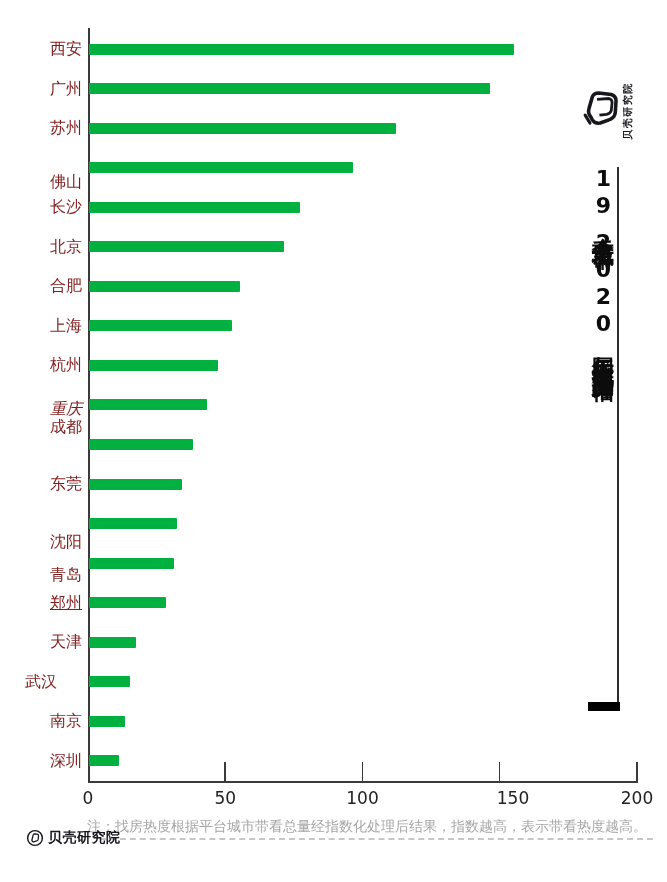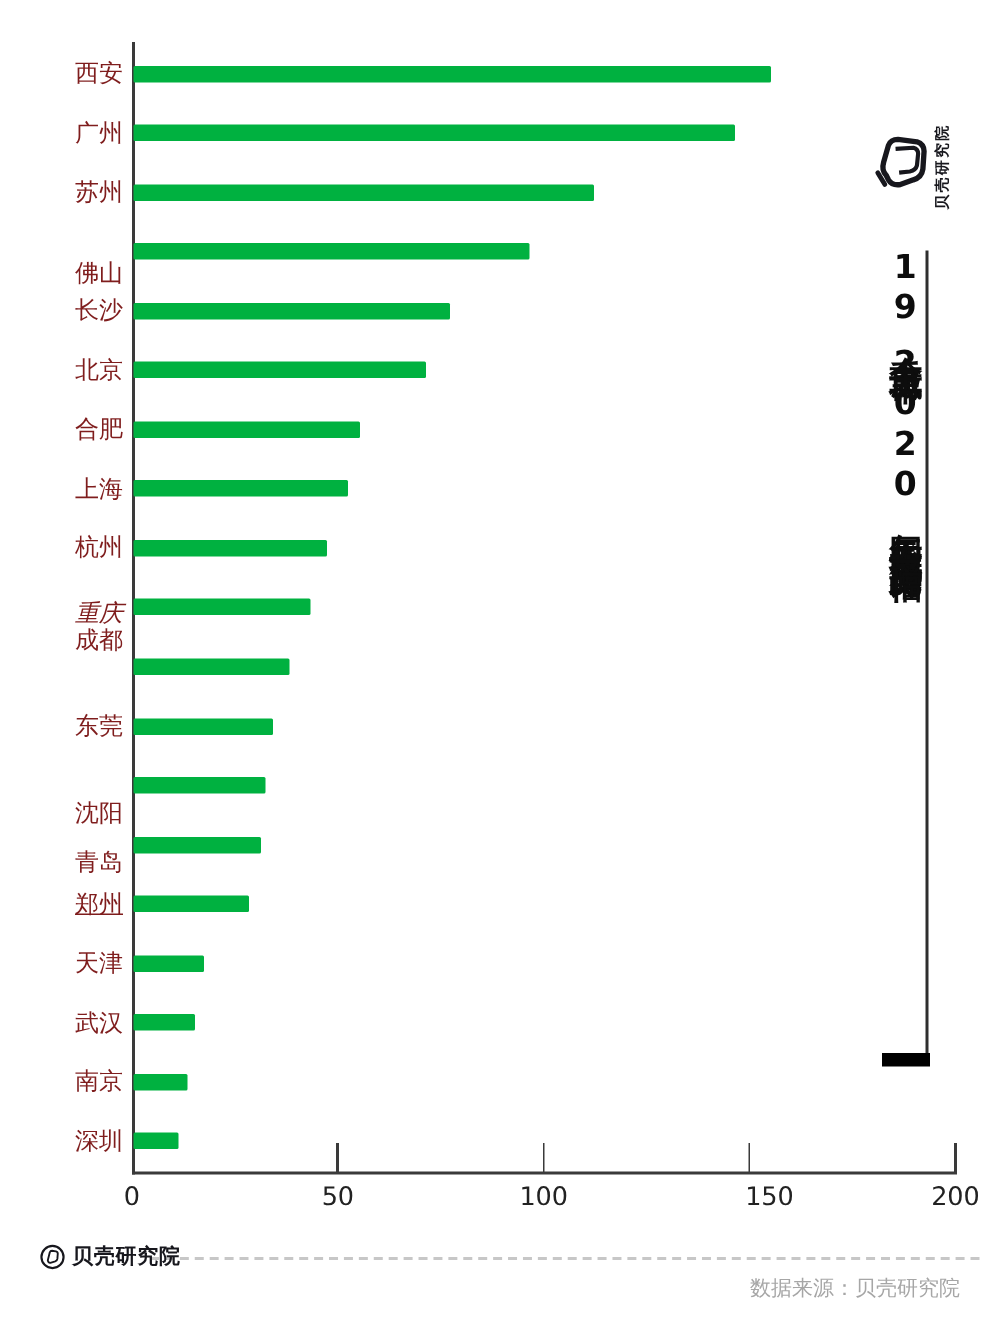--- a/index.html
+++ b/index.html
@@ -70,21 +70,21 @@
       <div class="city-label" style="top: 473.05px;">东莞</div>
       <div class="bar" style="top: 478.55px; width: 93.33px; background: rgb(0, 177, 64);"></div>
       <div class="city-label" style="top: 495px; margin-top: 36px;">沈阳</div>
       <div class="bar" style="top: 518.1px; width: 87.84px; background: rgb(0, 177, 64);"></div>
       <div class="city-label" style="top: 552.15px; margin-top: 12px;">青岛</div>
       <div class="bar" style="top: 557.65px; width: 85.095px; background: rgb(0, 177, 64);"></div>
       <div class="city-label" style="top: 591.7px; text-decoration: underline;">郑州</div>
       <div class="bar" style="top: 597.2px; width: 76.86px; background: rgb(0, 177, 64);"></div>
       <div class="city-label" style="top: 631.25px;">天津</div>
       <div class="bar" style="top: 636.75px; width: 46.665px; background: rgb(0, 177, 64);"></div>
-      <div class="city-label" style="top: 670.8px;">武汉</div>
+      <div class="city-label" style="top: 670.8px; text-align: center;">武汉</div>
       <div class="bar" style="top: 676.3px; width: 41.175px; background: rgb(0, 177, 64);"></div>
       <div class="city-label" style="top: 710.35px;">南京</div>
       <div class="bar" style="top: 715.85px; width: 35.685px; background: rgb(0, 177, 64);"></div>
       <div class="city-label" style="top: 749.9px;">深圳</div>
       <div class="bar" style="top: 755.4px; width: 30.195px; background: rgb(0, 177, 64);"></div>
       <div class="tick-label" style="left: 58px;">0</div>
       <div class="tick" style="left: 224.25px;"></div>
       <div class="tick-label" style="left: 195.25px;">50</div>
       <div class="tick" style="left: 361.5px;"></div>
       <div class="tick-label" style="left: 332.5px;">100</div>
@@ -102,23 +102,23 @@
     </svg>
     <div class="brand-vertical">
       <span>贝壳研究院</span>
     </div>
   </div>
 
   <div class="vtitle">19个重点城市2020年国庆长假找房热度同比增幅</div>
   <div class="vtitle-line"></div>
   <div class="vtitle-block"></div>
 
+  <div class="note">注：找房热度根据平台城市带看总量经指数化处理后结果，指数越高，表示带看热度越高。</div>
   <div class="dashline"></div>
   <div class="footer-brand">
     <svg width="18" height="18" viewBox="0 0 20 20" fill="none">
       <circle cx="10" cy="10" r="8.2" stroke="#17171d" stroke-width="1.6" fill="none"></circle>
       <path d="M6.5 12.5 L8 6.5 Q8.4 5.4 9.6 5.4 L12.6 5.8 Q14 6.2 13.9 7.6 L13.6 11.4 Q13.4 12.8 12 13.3 L8.4 14.3 Q7 14.5 6.5 12.5 Z" stroke="#17171d" stroke-width="1.4" fill="none" stroke-linejoin="round"></path>
     </svg>
     <span>贝壳研究院</span>
   </div>
-  <div class="source">数据来源：贝壳研究院</div>
 
 </div>
 
 </body></html>

